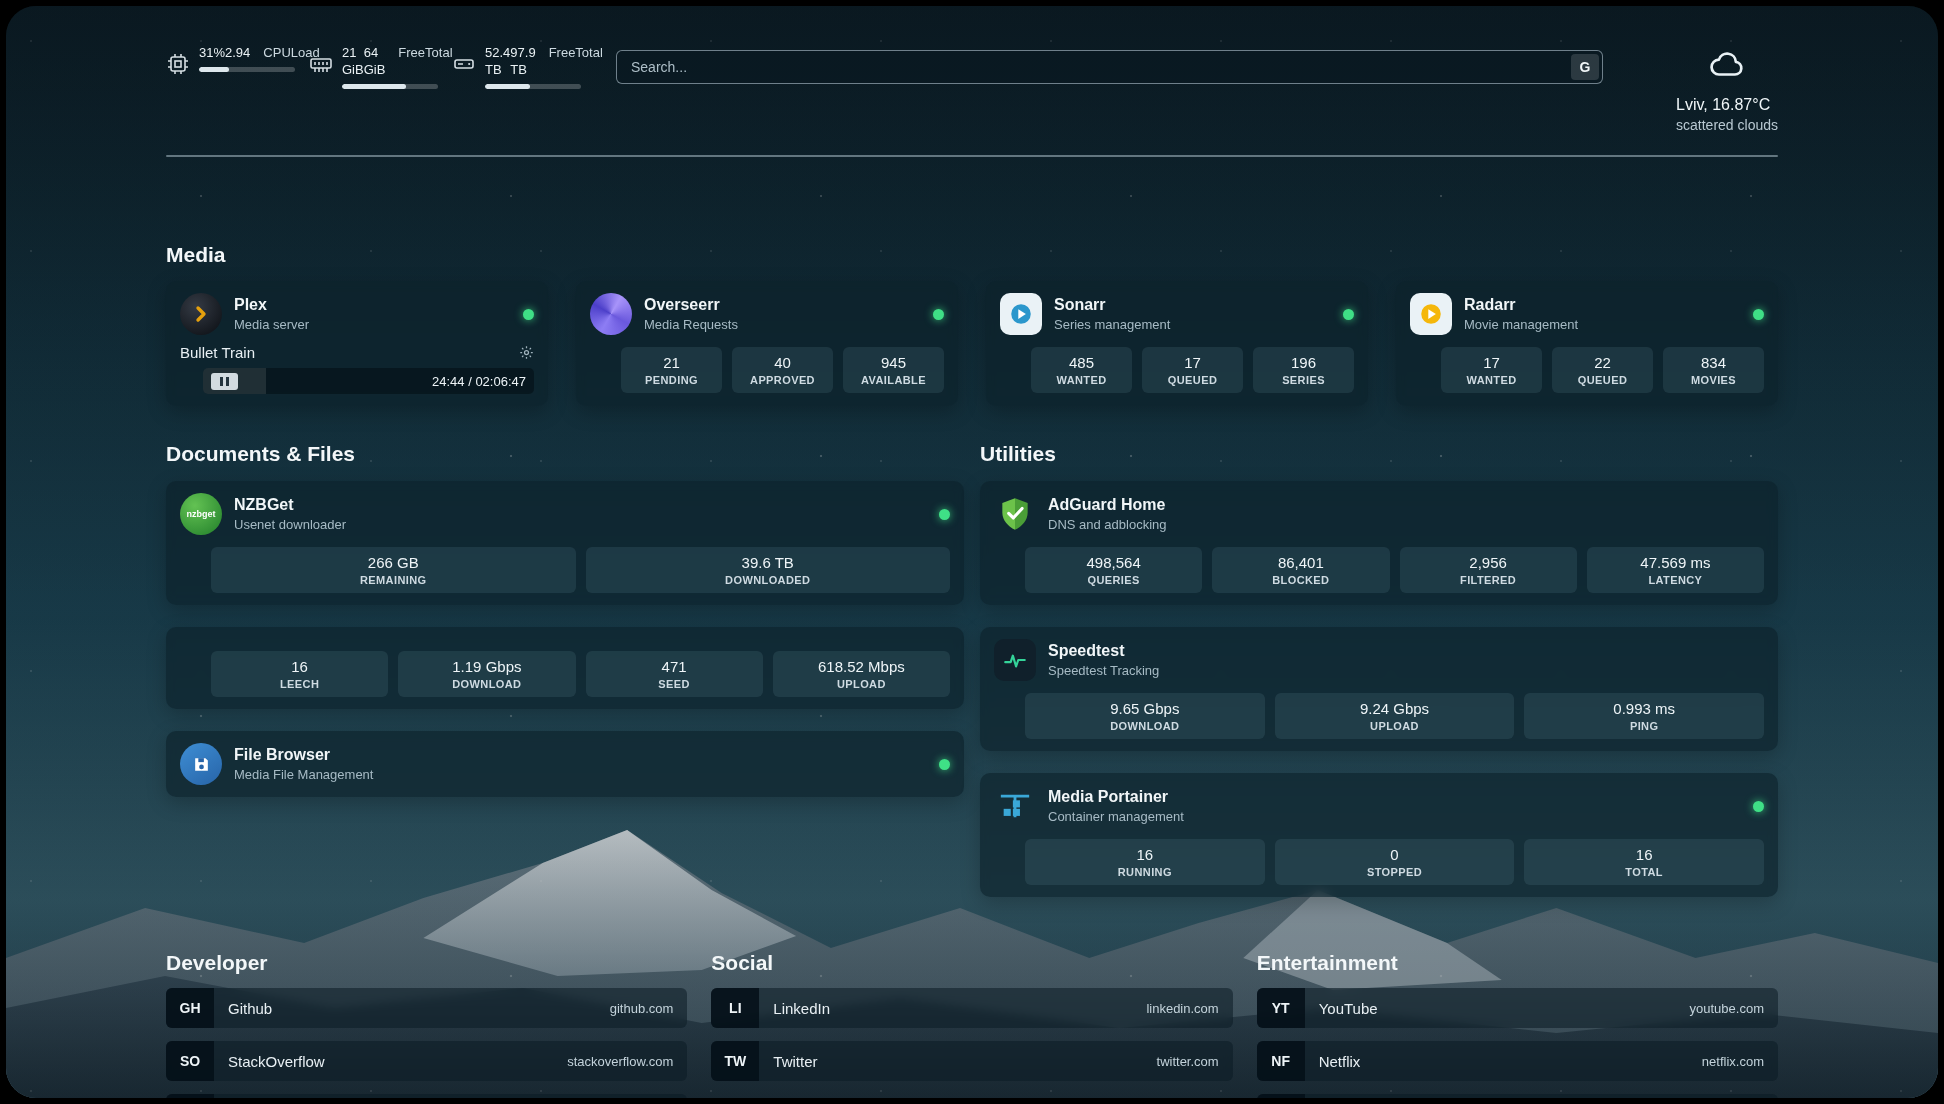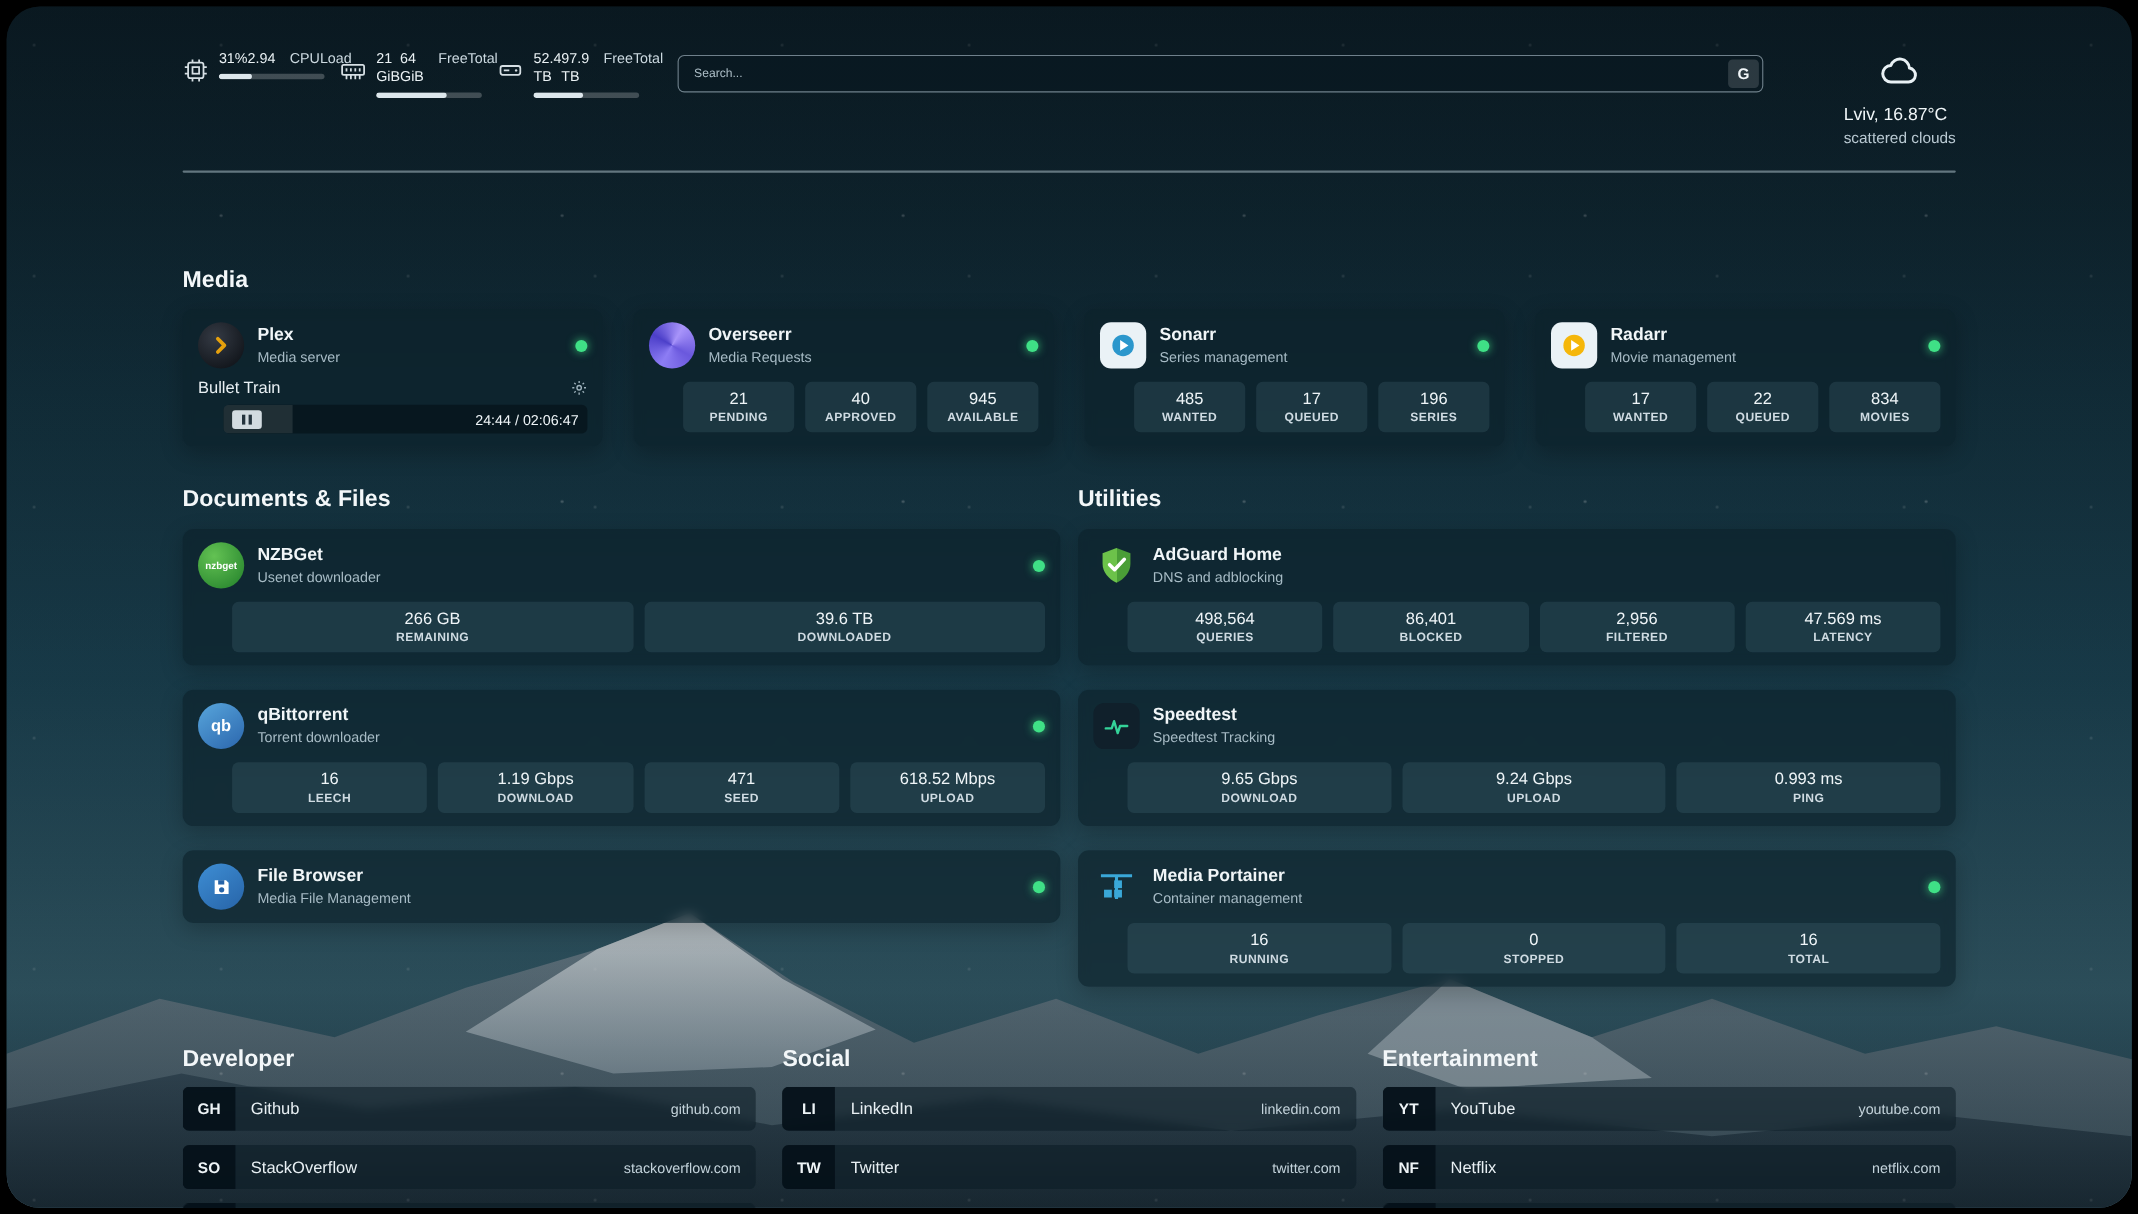--- a/index.html
+++ b/index.html
@@ -25,21 +25,21 @@
   .mon-icon { margin-top:8px; flex:0 0 24px; }
   .mon-body { display:flex; flex-direction:column; }
   .mon-rows { display:flex; gap:13px; }
   .mon-col { display:flex; flex-direction:row; font-size:13px; line-height:17px; color:#eaf1f4; align-items:flex-end; }
   .mon-col.labels { color:#ccd9e0; align-items:flex-start; }
   .mon-bar { margin-top:6px; height:5px; width:96px; background:rgba(255,255,255,.22); border-radius:3px; overflow:hidden; }
   .mon-bar .fill { height:100%; background:#dde7ec; border-radius:3px; }
 
   .search { position:relative; width:987px; margin-left:21px; margin-top:6px; }
   .search input { width:100%; height:34px; background:rgba(9,24,33,.55); border:1px solid rgba(195,215,225,.55);
-                  border-radius:6px; color:#e4edf2; font-size:11px; padding:0 46px 0 14px; outline:none;
+                  border-radius:6px; color:#e4edf2; font-size:14px; padding:0 46px 0 14px; outline:none;
                   font-family:"Liberation Sans", sans-serif; }
   .search input::placeholder { color:#aebfc8; }
   .search-engine { position:absolute; right:4px; top:4px; width:28px; height:26px; border-radius:4px;
                    background:rgba(255,255,255,.14); color:#f2f7f9; font-size:14px; font-weight:700;
                    display:flex; align-items:center; justify-content:center; cursor:pointer; }
 
   .weather { margin-left:auto; display:flex; gap:12px; align-items:center; margin-top:2px;flex-direction:column; }
   .weather-loc { font-size:16px; color:#f0f6f8; }
   .weather-cond { font-size:14px; color:#b9c9d2; margin-top:3px; }
 
@@ -362,30 +362,20 @@
                   <div class="stat-l">REMAINING</div>
                 </div>
               <div class="stat">
                   <div class="stat-v">39.6 TB</div>
                   <div class="stat-l">DOWNLOADED</div>
                 </div>
             </div>
           </div>
 
           <div class="card">
-            <div class="card-head">
-              <div class="app-icon qb-ic">
-                  <span>qb</span>
-                </div>
-              <div>
-                <div class="app-name">qBittorrent</div>
-                <div class="app-desc">Torrent downloader</div>
-              </div>
-              <span class="dot"></span>
-            </div>
             <div class="stats">
               <div class="stat">
                   <div class="stat-v">16</div>
                   <div class="stat-l">LEECH</div>
                 </div>
               <div class="stat">
                   <div class="stat-v">1.19 Gbps</div>
                   <div class="stat-l">DOWNLOAD</div>
                 </div>
               <div class="stat">

